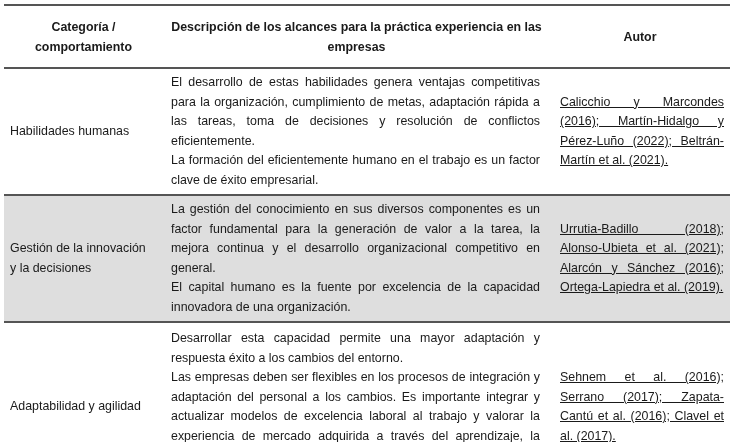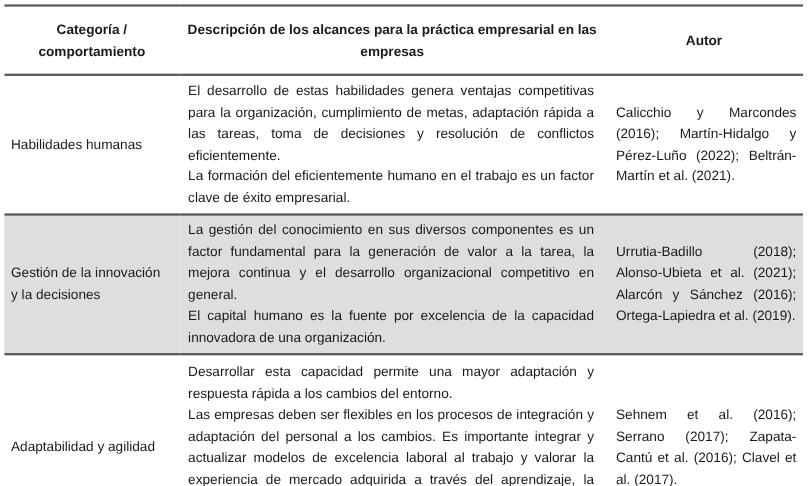--- a/index.html
+++ b/index.html
@@ -18,39 +18,39 @@
       border-top: 2px solid #555555; border-bottom: 2px solid #555555;
       padding: 0 6px; line-height: 20px; font-size: 12.4px;
     }
     tbody td {
       border-bottom: 2px solid #555555;
       vertical-align: middle; line-height: 19.5px;
       padding: 4px 8px;
     }
     tbody td.cat { padding-left: 6px; margin-left: 21px; }
     tbody td.desc { text-align: justify; padding-left: 8px; padding-right: 10px; }
-    tbody td.auth { text-align: justify; padding-left: 10px; padding-right: 6px; }
+    tbody td.auth { text-align: justify; padding-left: 10px; padding-right: 6px; text-decoration: underline; }
     tr.r1 { height: 109px; }
     tr.r2 { height: 104px; background: #dedede; }
     tr.r3 { height: 170px; }
     .p { display: block; }
   </style>
 </head>
 <body>
 
 <table class="t">
   <colgroup>
       <col class="c1">
       <col class="c2">
       <col class="c3">
     </colgroup>
   <thead>
     <tr>
       <th>Categoría / comportamiento</th>
-      <th>Descripción de los alcances para la práctica empresarial en las empresas</th>
+      <th>Descripción de los alcances para la práctica experiencia en las empresas</th>
       <th>Autor</th>
     </tr>
   </thead>
   <tbody>
     <tr class="r1">
       <td class="cat">Habilidades humanas</td>
       <td class="desc">
         <span class="p">El desarrollo de estas habilidades genera ventajas competitivas para la organización, cumplimiento de metas, adaptación rápida a las tareas, toma de decisiones y resolución de conflictos eficientemente.</span>
         <span class="p">La formación del eficientemente humano en el trabajo es un factor clave de éxito empresarial.</span>
       </td>
@@ -60,19 +60,19 @@
       <td class="cat">Gestión de la innovación y la decisiones</td>
       <td class="desc">
         <span class="p">La gestión del conocimiento en sus diversos componentes es un factor fundamental para la generación de valor a la tarea, la mejora continua y el desarrollo organizacional competitivo en general.</span>
         <span class="p">El capital humano es la fuente por excelencia de la capacidad innovadora de una organización.</span>
       </td>
       <td class="auth">Urrutia-Badillo (2018); Alonso-Ubieta et al. (2021); Alarcón y Sánchez (2016); Ortega-Lapiedra et al. (2019).</td>
     </tr>
     <tr class="r3">
       <td class="cat">Adaptabilidad y agilidad</td>
       <td class="desc">
-        <span class="p">Desarrollar esta capacidad permite una mayor adaptación y respuesta rápida a los cambios del entorno.</span>
+        <span class="p">Desarrollar esta capacidad permite una mayor adaptación y respuesta éxito a los cambios del entorno.</span>
         <span class="p">Las empresas deben ser flexibles en los procesos de integración y adaptación del personal a los cambios. Es importante integrar y actualizar modelos de excelencia laboral al trabajo y valorar la experiencia de mercado adquirida a través del aprendizaje, la educación especializada y la experiencia personal de los recursos humanos de la empresa.</span>
       </td>
       <td class="auth">Sehnem et al. (2016); Serrano (2017); Zapata-Cantú et al. (2016); Clavel et al. (2017).</td>
     </tr>
   </tbody>
 </table>
 
 </body></html>

